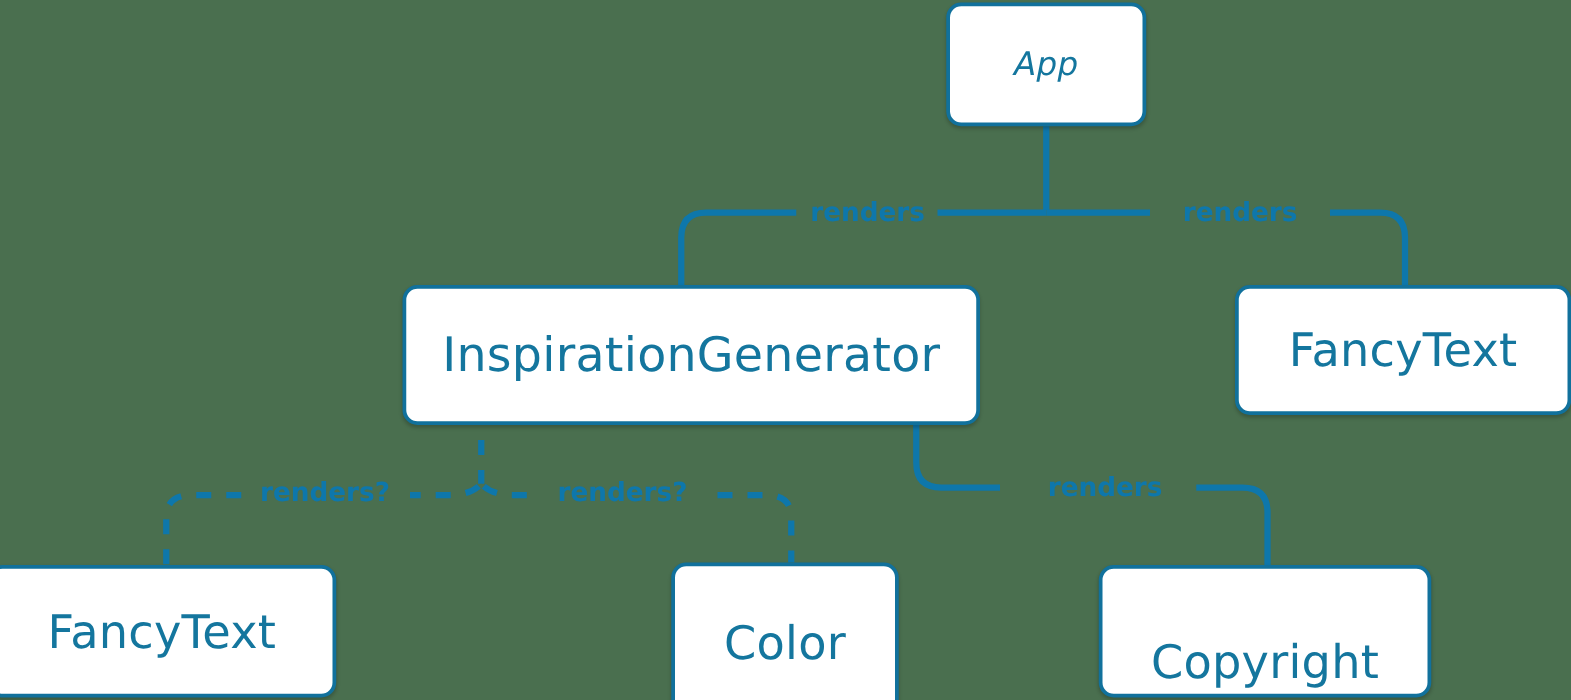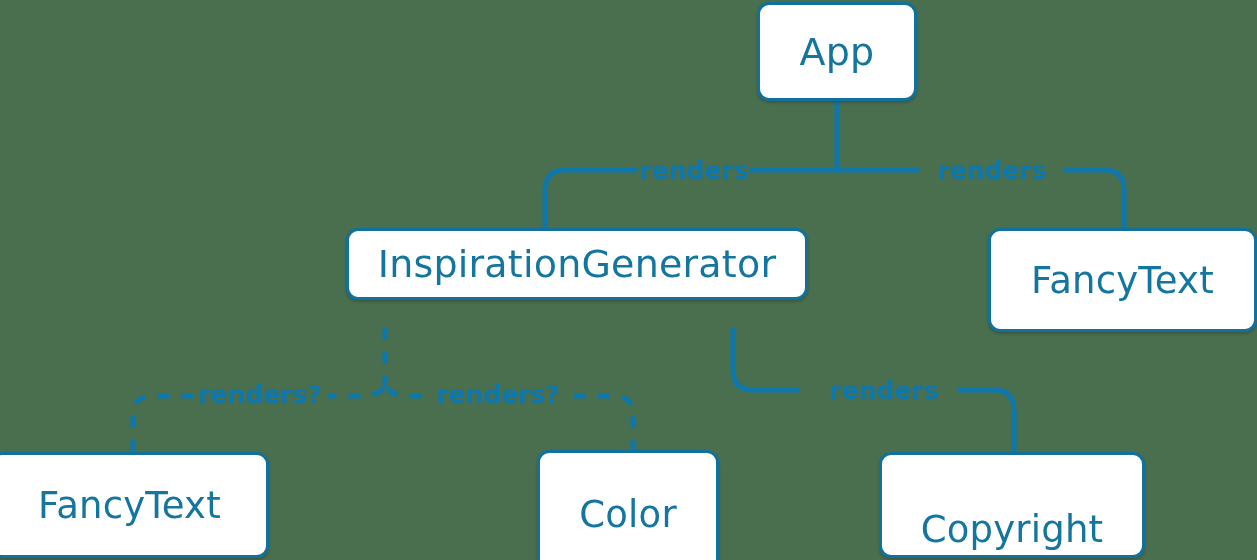--- a/index.html
+++ b/index.html
@@ -45,34 +45,34 @@
     font-size: 37px;
     font-weight: 400;
     letter-spacing: 0.2px;
     line-height: 1;
     white-space: nowrap;
   }
   .edge-label {
     position: absolute;
     z-index: 3;
     color: #0e77ab;
-    font-size: 25px;
+    font-size: 21px;
     font-weight: 700;
     line-height: 1;
     white-space: nowrap;
     transform: translate(-50%, -50%);
   }
   
   #node-app          { left: 757px;  top: 2px;   width: 160px; height: 99px; }
-  #node-inspgen      { left: 346px;  top: 228px; width: 462px; height: 72px; }
+  #node-inspgen      { left: 322px;  top: 228px; width: 462px; height: 112px; }
   #node-fancytext-r  { left: 988px;  top: 228px; width: 269px; height: 104px; }
   #node-fancytext-b  { left: -10px;  top: 452px; width: 279px; height: 106px; }
   #node-color        { left: 537px;  top: 450px; width: 182px; height: 128px; }
   #node-copyright    { left: 879px;  top: 452px; width: 266px; height: 106px; }
-  #node-app .node-label         { font-size: 38px; }
+  #node-app .node-label         { font-size: 26px; font-style: italic; }
   #node-inspgen .node-label     { font-size: 38px; }
 </style>
 </head>
 <body style="background: rgb(74, 111, 79);">
 
 <div id="diagram-root">
 
   <svg id="edges-layer" viewBox="0 0 1257 560" width="1257" height="560" xmlns="http://www.w3.org/2000/svg">
     <g fill="none" stroke="#0e77ab" stroke-width="5" stroke-linecap="butt">
 

